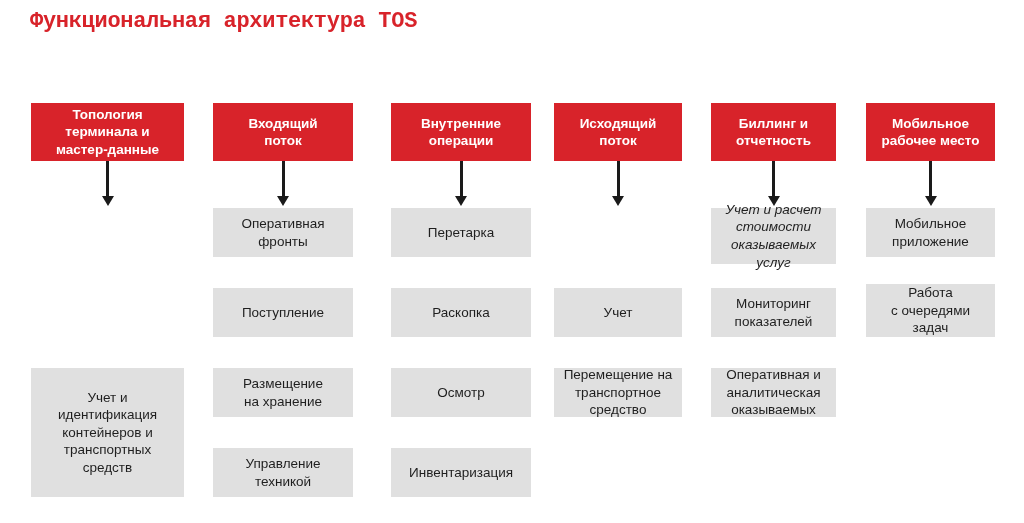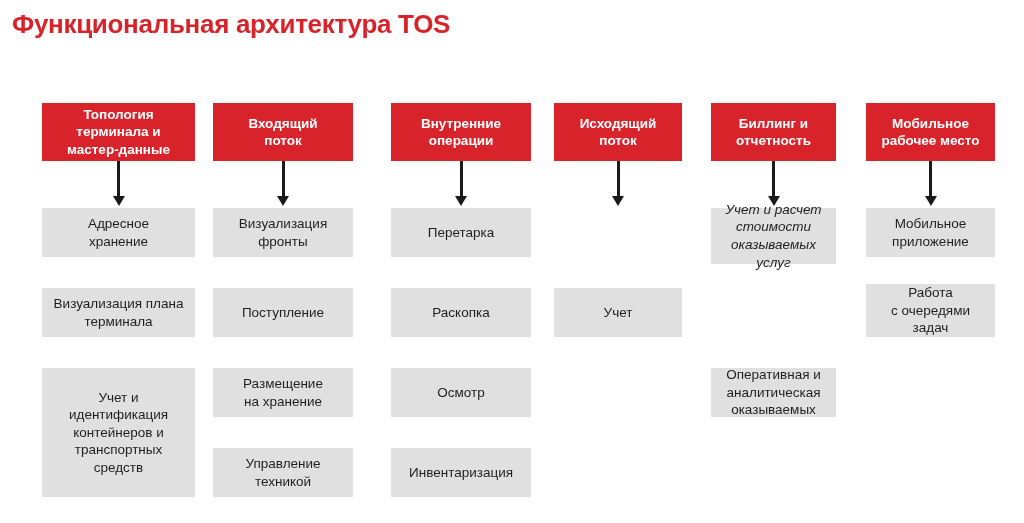--- a/index.html
+++ b/index.html
@@ -14,30 +14,31 @@
   body{font-family:"Liberation Sans", sans-serif;}
   .stage{
     position:relative;
     width:1024px;
     height:523px;
     background:#ffffff;
     overflow:hidden;
   }
   .page-title{
     position:absolute;
-    left:12px;
+    left:30px;
     top:9px;
-    font-size:26px;
+    font-size:22px;
     font-weight:bold;
     color:var(--accent-red);
     letter-spacing:-0.3px;
     white-space:nowrap;
+    font-family:Liberation Mono, monospace;
   }
   .col{position:absolute;top:0;height:523px;}
-  .c1{left:42px;width:153px;}
+  .c1{left:31px;width:153px;}
   .c2{left:213px;width:140px;}
   .c3{left:391px;width:140px;}
   .c4{left:554px;width:128px;}
   .c5{left:711px;width:125px;}
   .c6{left:866px;width:129px;}
   .header{
     position:absolute;
     top:103px;
     left:0;right:0;
     height:58px;
@@ -102,39 +103,35 @@
   <div class="page-title">Функциональная архитектура TOS</div>
 
   <div class="col c1">
     <div class="header">Топология
 терминала и
 мастер-данные</div>
     <div class="arrow">
       <div class="line"></div>
       <div class="head"></div>
     </div>
-    <div class="box r1">Адресное
-хранение</div>
-    <div class="box r2">Визуализация плана
-терминала</div>
     <div class="box r3 h129">Учет и
 идентификация
 контейнеров и
 транспортных
 средств</div>
   </div>
 
   <div class="col c2">
     <div class="header">Входящий
 поток</div>
     <div class="arrow">
       <div class="line"></div>
       <div class="head"></div>
     </div>
-    <div class="box r1">Визуализация
+    <div class="box r1">Оперативная
 фронты</div>
     <div class="box r2">Поступление</div>
     <div class="box r3">Размещение
 на хранение</div>
     <div class="box r4">Управление
 техникой</div>
   </div>
 
   <div class="col c3">
     <div class="header">Внутренние
@@ -150,33 +147,38 @@
   </div>
 
   <div class="col c4">
     <div class="header">Исходящий
 поток</div>
     <div class="arrow">
       <div class="line"></div>
       <div class="head"></div>
     </div>
     <div class="box r2">Учет</div>
+    <div class="box r3">Перемещение на
+транспортное
+средство</div>
   </div>
 
   <div class="col c5">
     <div class="header">Биллинг и
 отчетность</div>
     <div class="arrow">
       <div class="line"></div>
       <div class="head"></div>
     </div>
     <div class="box r1 h70">Учет и расчет
 стоимости
 оказываемых
 услуг</div>
+    <div class="box r2">Мониторинг
+показателей</div>
     <div class="box r3">Оперативная и
 аналитическая
 оказываемых</div>
   </div>
 
   <div class="col c6">
     <div class="header">Мобильное
 рабочее место</div>
     <div class="arrow">
       <div class="line"></div>

